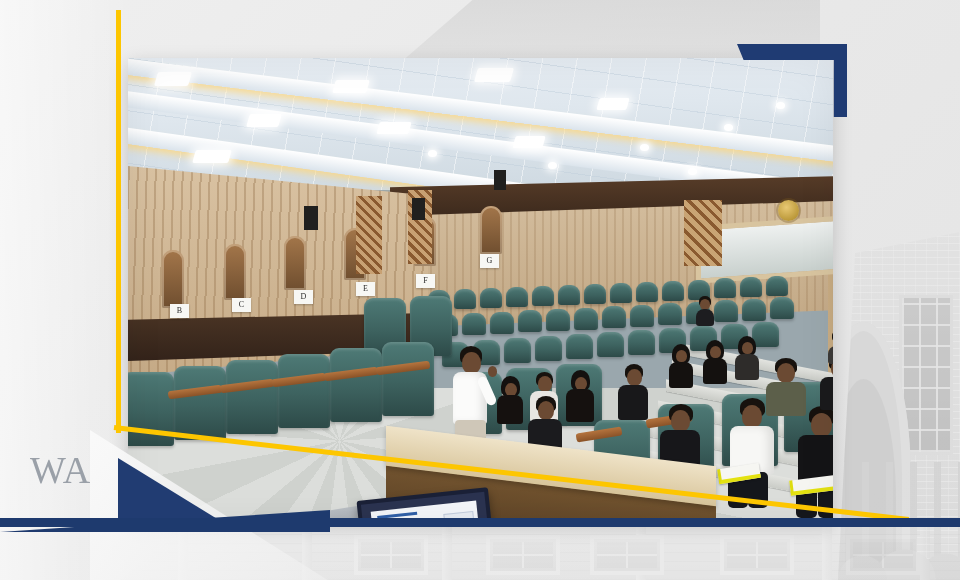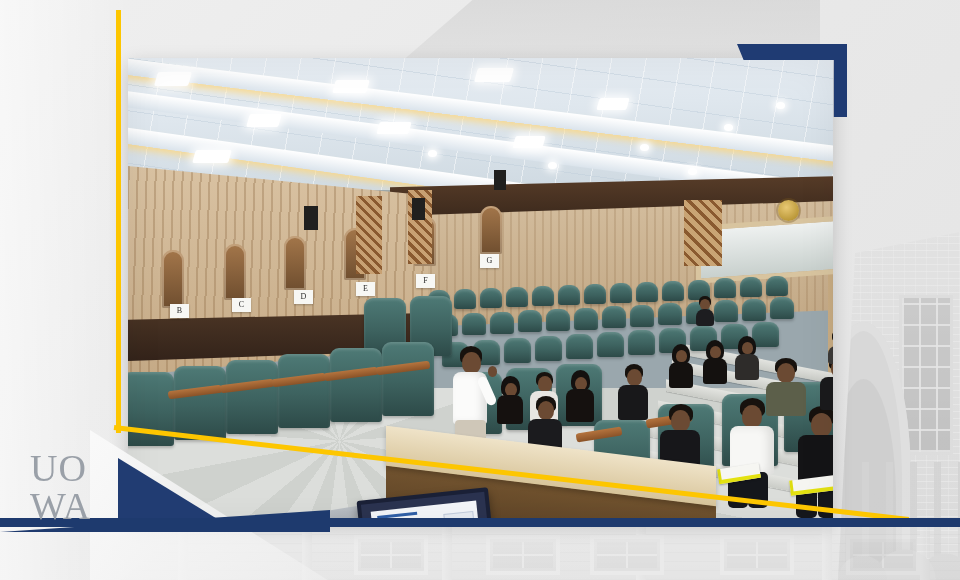--- a/index.html
+++ b/index.html
@@ -628,17 +628,16 @@
 
   <div class="navy-tr"></div>
   <div class="yellow-v"></div>
   <div class="yellow-diag"></div>
   <div class="sheen-diag"></div>
   <div class="navy-tri"></div>
   <div class="navy-band-slope"></div>
   <div class="navy-band"></div>
 
   <div class="logo">
-    <span class="l1">UO</span>
     <span class="l2">WA</span>
   </div>
 
 </div>
 
 </body></html>

